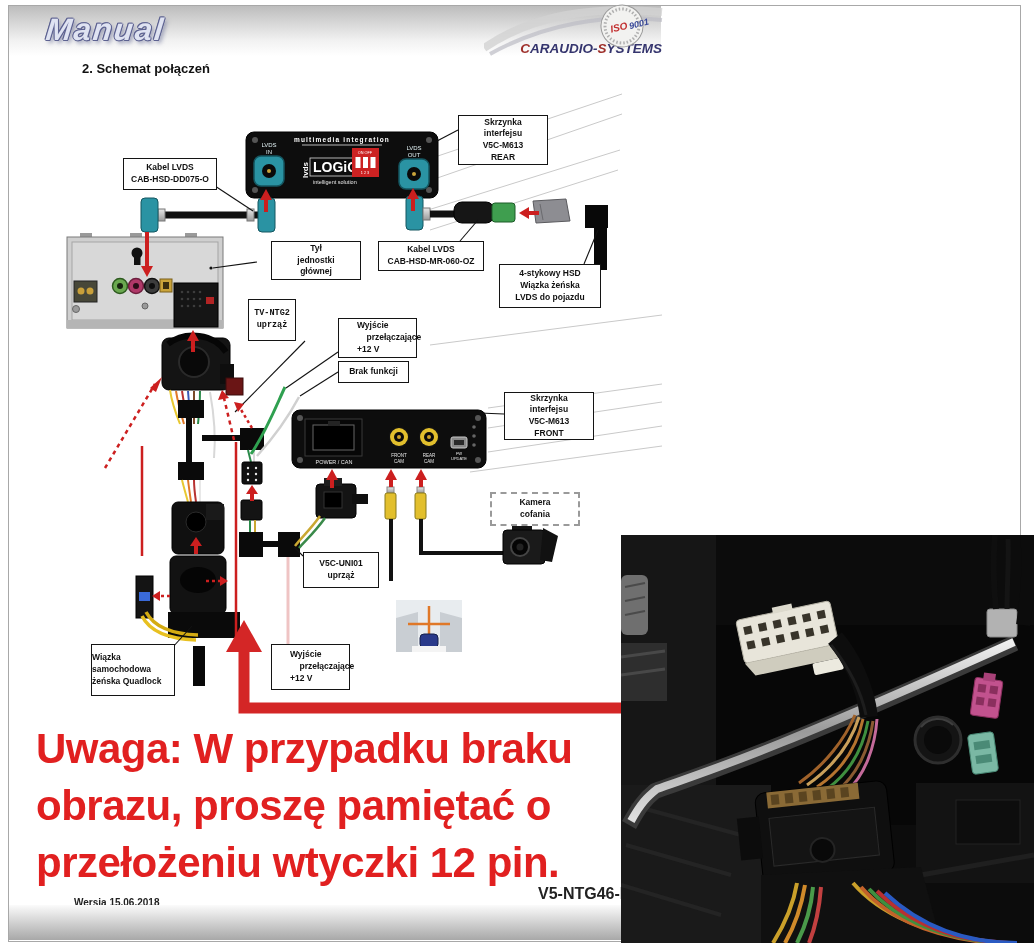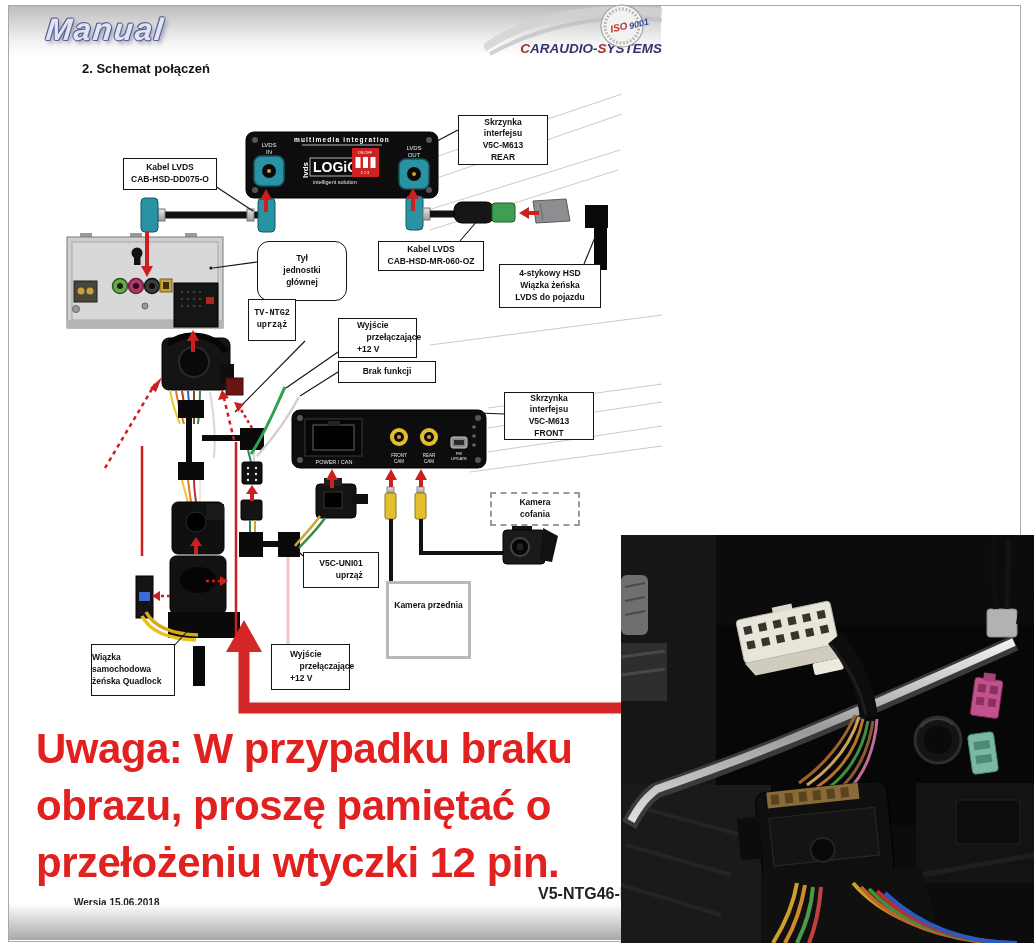--- a/index.html
+++ b/index.html
@@ -395,40 +395,37 @@
 CAB-HSD-DD075-O</div>
   <div class="lbl" style="left:458px;top:115px;width:90px;height:50px;">Skrzynka
 interfejsu
 V5C-M613
 REAR</div>
   <div class="lbl" style="left:378px;top:241px;width:106px;height:30px;">Kabel LVDS
 CAB-HSD-MR-060-OZ</div>
   <div class="lbl" style="left:499px;top:264px;width:102px;height:44px;">4-stykowy HSD
 Wiązka żeńska
 LVDS do pojazdu</div>
-  <div class="lbl" style="left:257px;top:241px;width:90px;height:60px;border-radius:12px;">Tył
+  <div class="lbl" style="left:271px;top:241px;width:90px;height:39px;">Tył
 jednostki
 głównej</div>
   <div class="lbl" style="left:248px;top:299px;width:48px;height:42px;font-family:Liberation Mono, monospace;">TV-NTG2
 uprząż</div>
   <div class="lbl pre" style="left:338px;top:318px;width:79px;height:40px;">Wyjście
     przełączające
 +12 V</div>
-  <div class="lbl" style="left:338px;top:361px;width:98px;height:22px;">Brak funkcji</div>
+  <div class="lbl" style="left:338px;top:361px;width:71px;height:22px;">Brak funkcji</div>
   <div class="lbl" style="left:504px;top:392px;width:90px;height:48px;">Skrzynka
 interfejsu
 V5C-M613
 FRONT</div>
   <div class="lbl dashed" style="left:490px;top:492px;width:90px;height:34px;">Kamera
 cofania</div>
-  <div class="lbl" style="left:303px;top:552px;width:76px;height:36px;text-align:right;">V5C-UNI01
+  <div class="lbl" style="left:303px;top:552px;width:76px;height:36px;">V5C-UNI01
 uprząż</div>
-  <div class="lbl gray" style="left:386px;top:581px;width:85px;height:78px;">
-    <span>Kamera przednia</span>
-  </div>
   <div class="lbl leftal" style="left:91px;top:644px;width:84px;height:52px;">Wiązka
 samochodowa
 żeńska Quadlock</div>
   <div class="lbl pre" style="left:271px;top:644px;width:79px;height:46px;">Wyjście
     przełączające
 +12 V</div>
 
   <div id="warning">Uwaga: W przypadku braku
 obrazu, proszę pamiętać o
 przełożeniu wtyczki 12 pin.</div>

